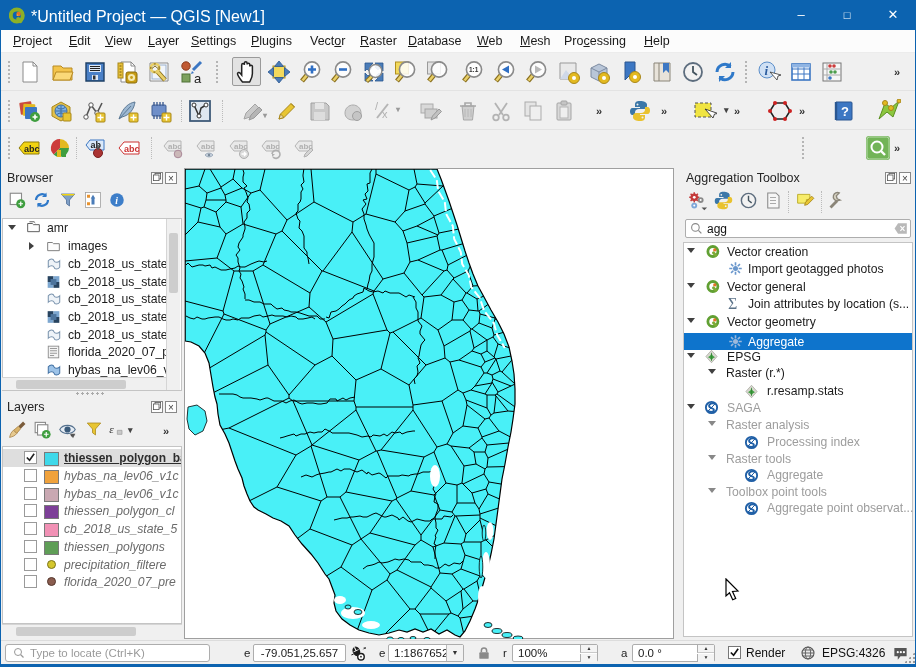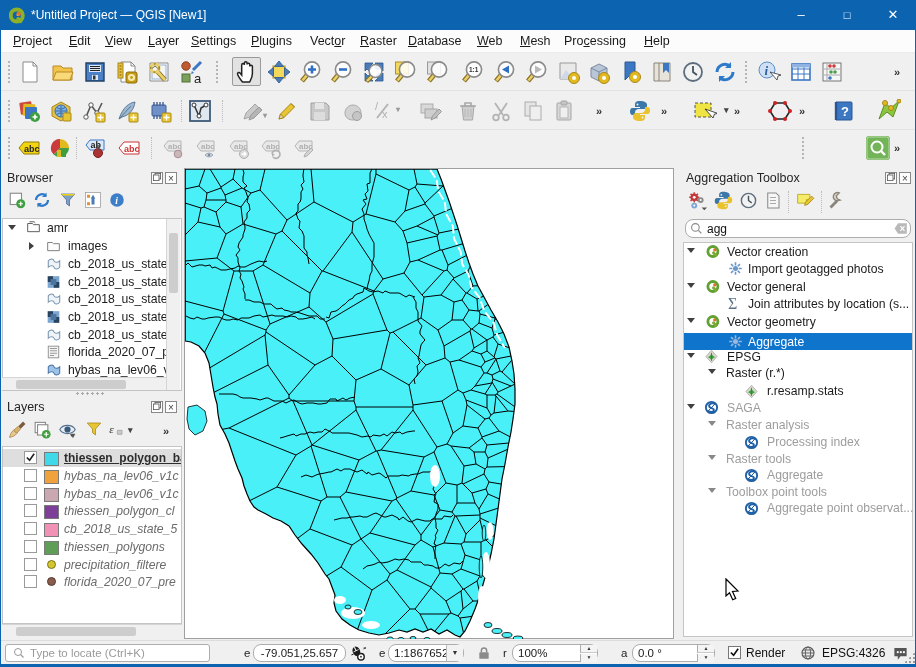--- a/index.html
+++ b/index.html
@@ -1,20 +1,20 @@
 <!DOCTYPE html>
 <html><head><meta charset="utf-8"><style>
 *{margin:0;padding:0;box-sizing:border-box}
 html,body{width:916px;height:667px;overflow:hidden}
 body{font-family:"Liberation Sans",sans-serif;font-size:12px;color:#111;background:#f0f0f0;position:relative}
 .abs{position:absolute}
 .win{position:absolute;left:0;top:0;width:916px;height:667px;border-left:1px solid #0c63b0;border-right:1px solid #0c63b0;border-bottom:3px solid #0c63b0}
 
 .titlebar{position:absolute;left:0;top:0;width:916px;height:30px;background:#0c63b0;color:#fff}
-.titlebar .ttl{position:absolute;left:31px;top:8px;font-size:12px;color:#fff}
+.titlebar .ttl{position:absolute;left:31px;top:8px;font-size:16px;color:#fff}
 .wbtn{position:absolute;top:0;width:46px;height:30px;color:#fff;text-align:center;line-height:30px;font-size:13px}
 
 .menubar{position:absolute;left:1px;top:30px;width:914px;height:23px;background:#fcfcfc;border-bottom:1px solid #ececec}
 .menubar span{position:absolute;top:4px;font-size:12.5px;color:#1a1a1a}
 .menubar u{text-decoration:underline}
 
 .tbarea{position:absolute;left:1px;top:53px;width:914px;height:115px;background:#f0f0f0}
 .grip{position:absolute;width:4px;height:24px;background-image:radial-gradient(circle,#b5b5b5 1px,transparent 1.2px);background-size:4px 4px}
 .tsep{position:absolute;width:2px;height:22px;border-left:1px dotted #bbb}
 .ti{position:absolute;width:24px;height:24px}
@@ -30,21 +30,21 @@
 .arrow-d{position:absolute;width:0;height:0;border-left:4px solid transparent;border-right:4px solid transparent;border-top:5px solid #404040}
 .arrow-r{position:absolute;width:0;height:0;border-top:4px solid transparent;border-bottom:4px solid transparent;border-left:5px solid #404040}
 .sb{position:absolute;background:#f0f0f0}
 .sb .thumb{position:absolute;background:#cdcdcd;border-radius:2px}
 .sbarrow{position:absolute;width:0;height:0}
 .swatch{position:absolute;width:15px;height:14px;border:1px solid #7a7a7a}
 .cb{position:absolute;width:13px;height:13px;border:1px solid #9a9a9a;background:#fff}
 .itl{font-style:italic;color:#6b6b6b}
 
 .status{position:absolute;left:1px;top:640px;width:914px;height:24px;background:#f0f0f0;border-top:1px solid #dcdcdc}
-.inbox{position:absolute;background:#fff;border:1px solid #adadad;border-radius:8px;font-size:11.5px;color:#1a1a1a}
+.inbox{position:absolute;background:#fff;border:1px solid #adadad;border-radius:2px;font-size:11.5px;color:#1a1a1a}
 .spin{position:absolute;width:17px;background:#f4f4f4;border-left:1px solid #adadad}
 </style></head><body>
 <div class="win"></div>
 
 <div class="titlebar">
  <svg class="abs" style="left:9px;top:7px" width="17" height="17" viewBox="0 0 24 24">
       <circle cx="11" cy="12" r="8.5" fill="none" stroke="#8cb027" stroke-width="5.5"></circle>
       <rect x="13" y="13" width="10" height="5.5" rx="2.7" transform="rotate(45 13 13)" fill="#8cb027"></rect>
       <circle cx="13.5" cy="10" r="3.2" fill="#e57125"></circle>
       <circle cx="12" cy="11.5" r="1.2" fill="#f4a23c"></circle>

